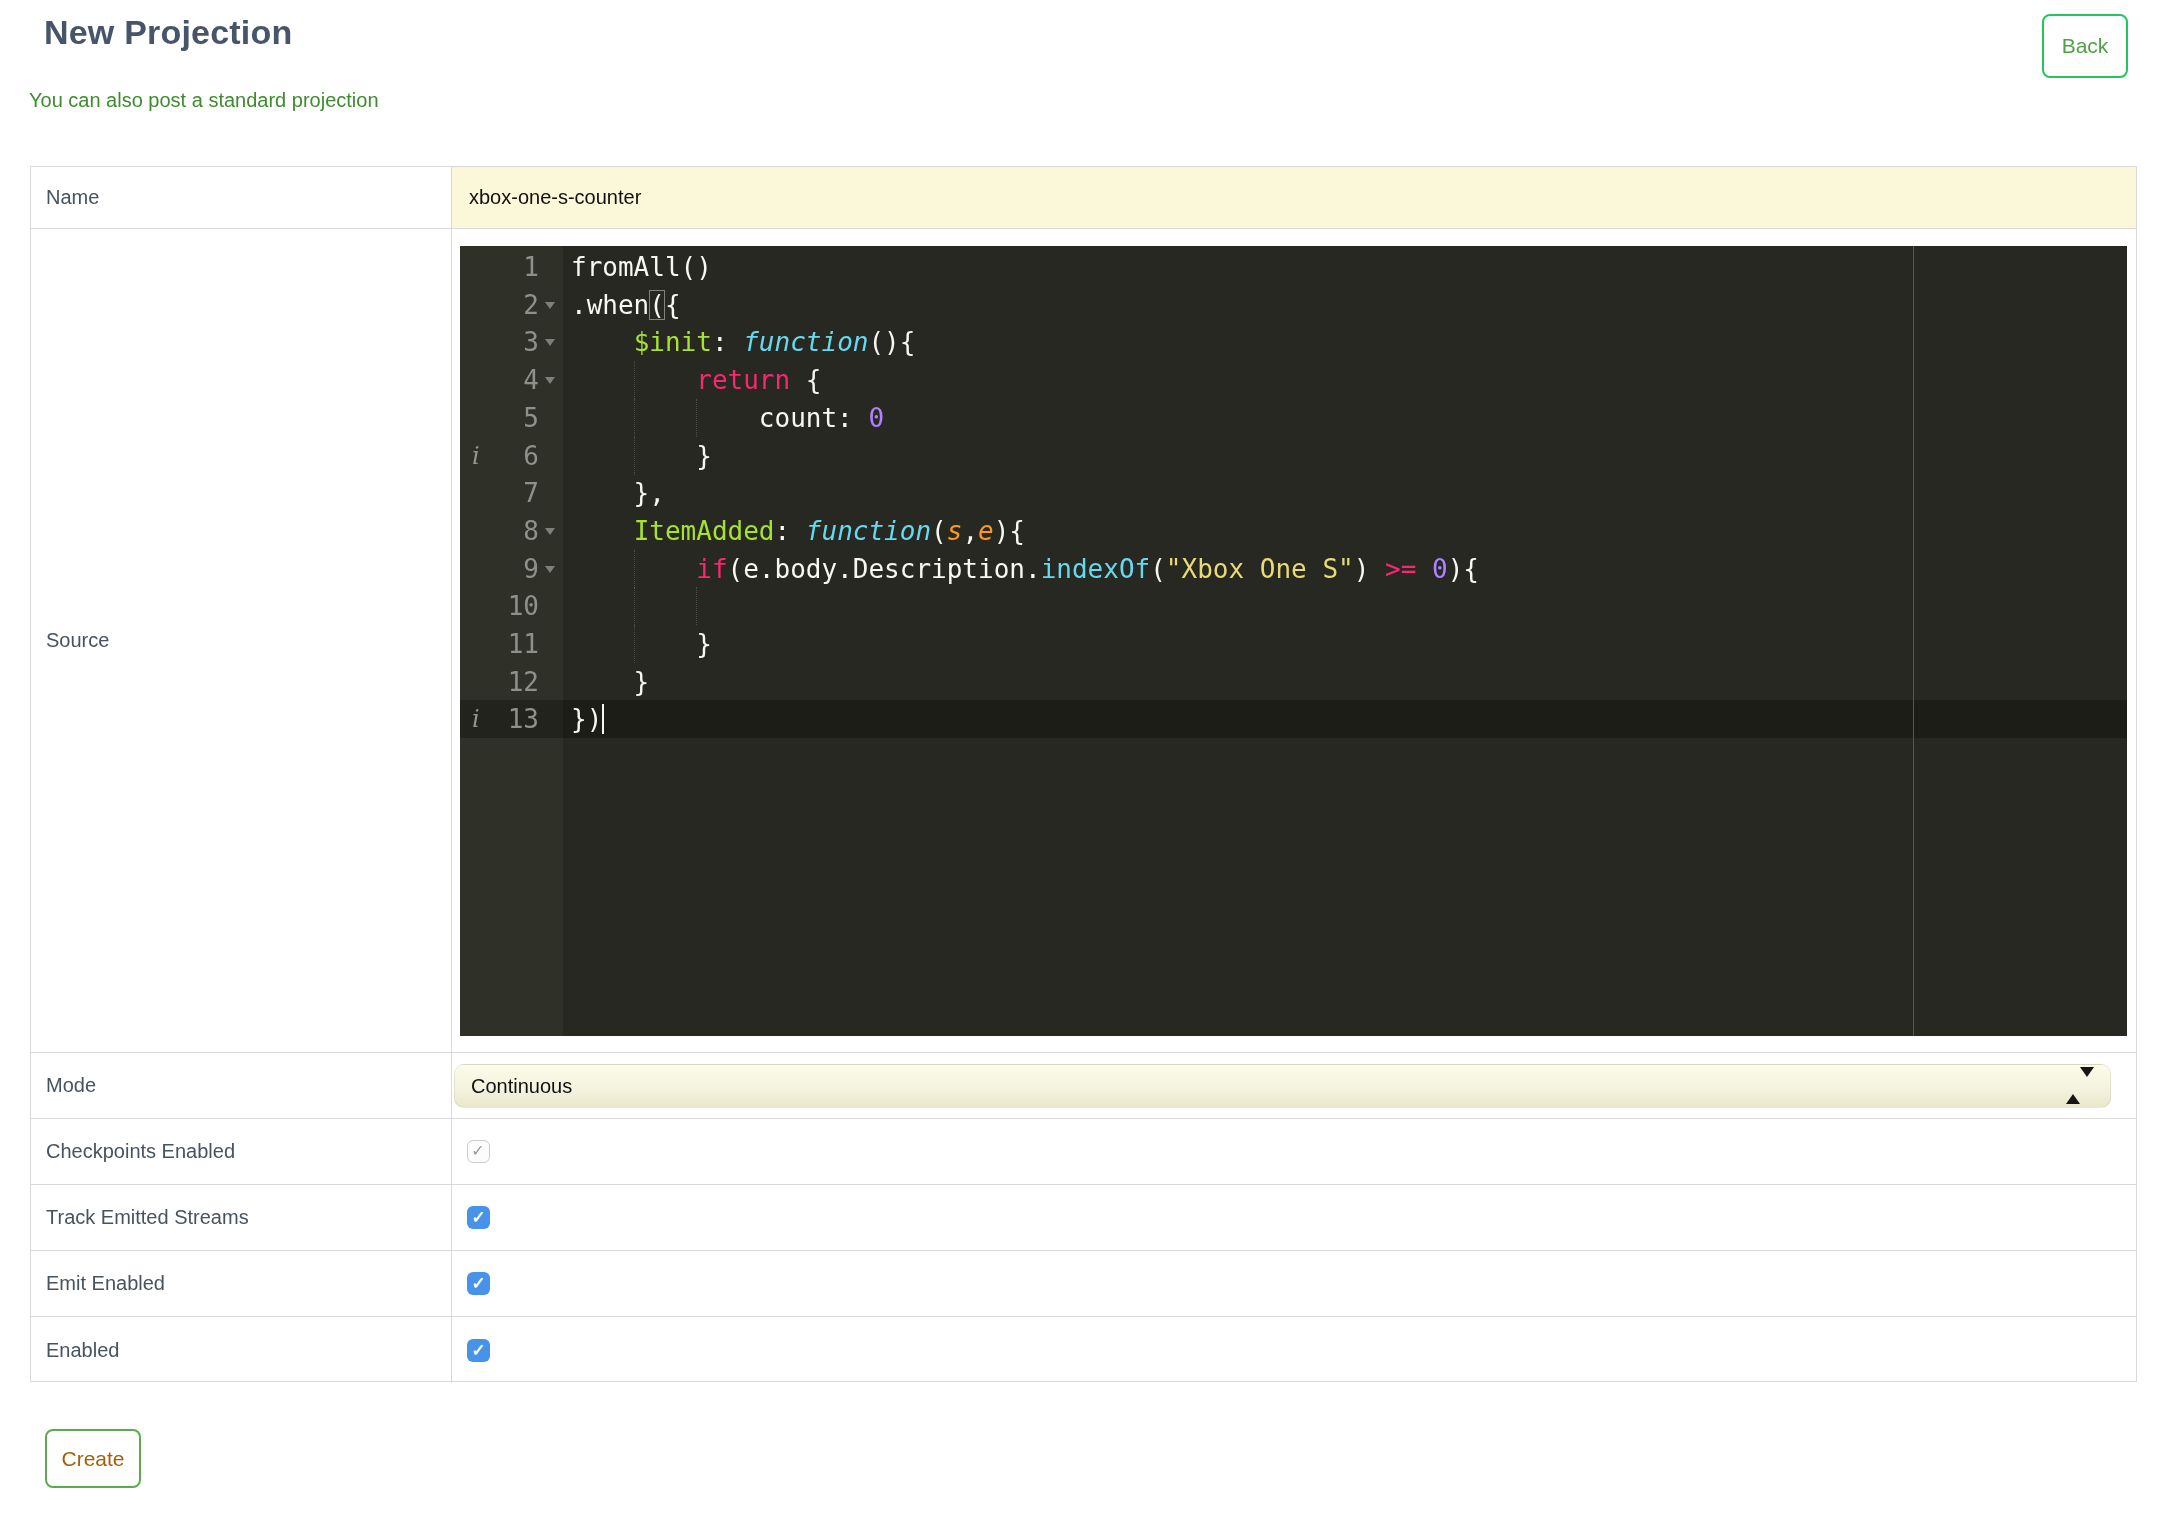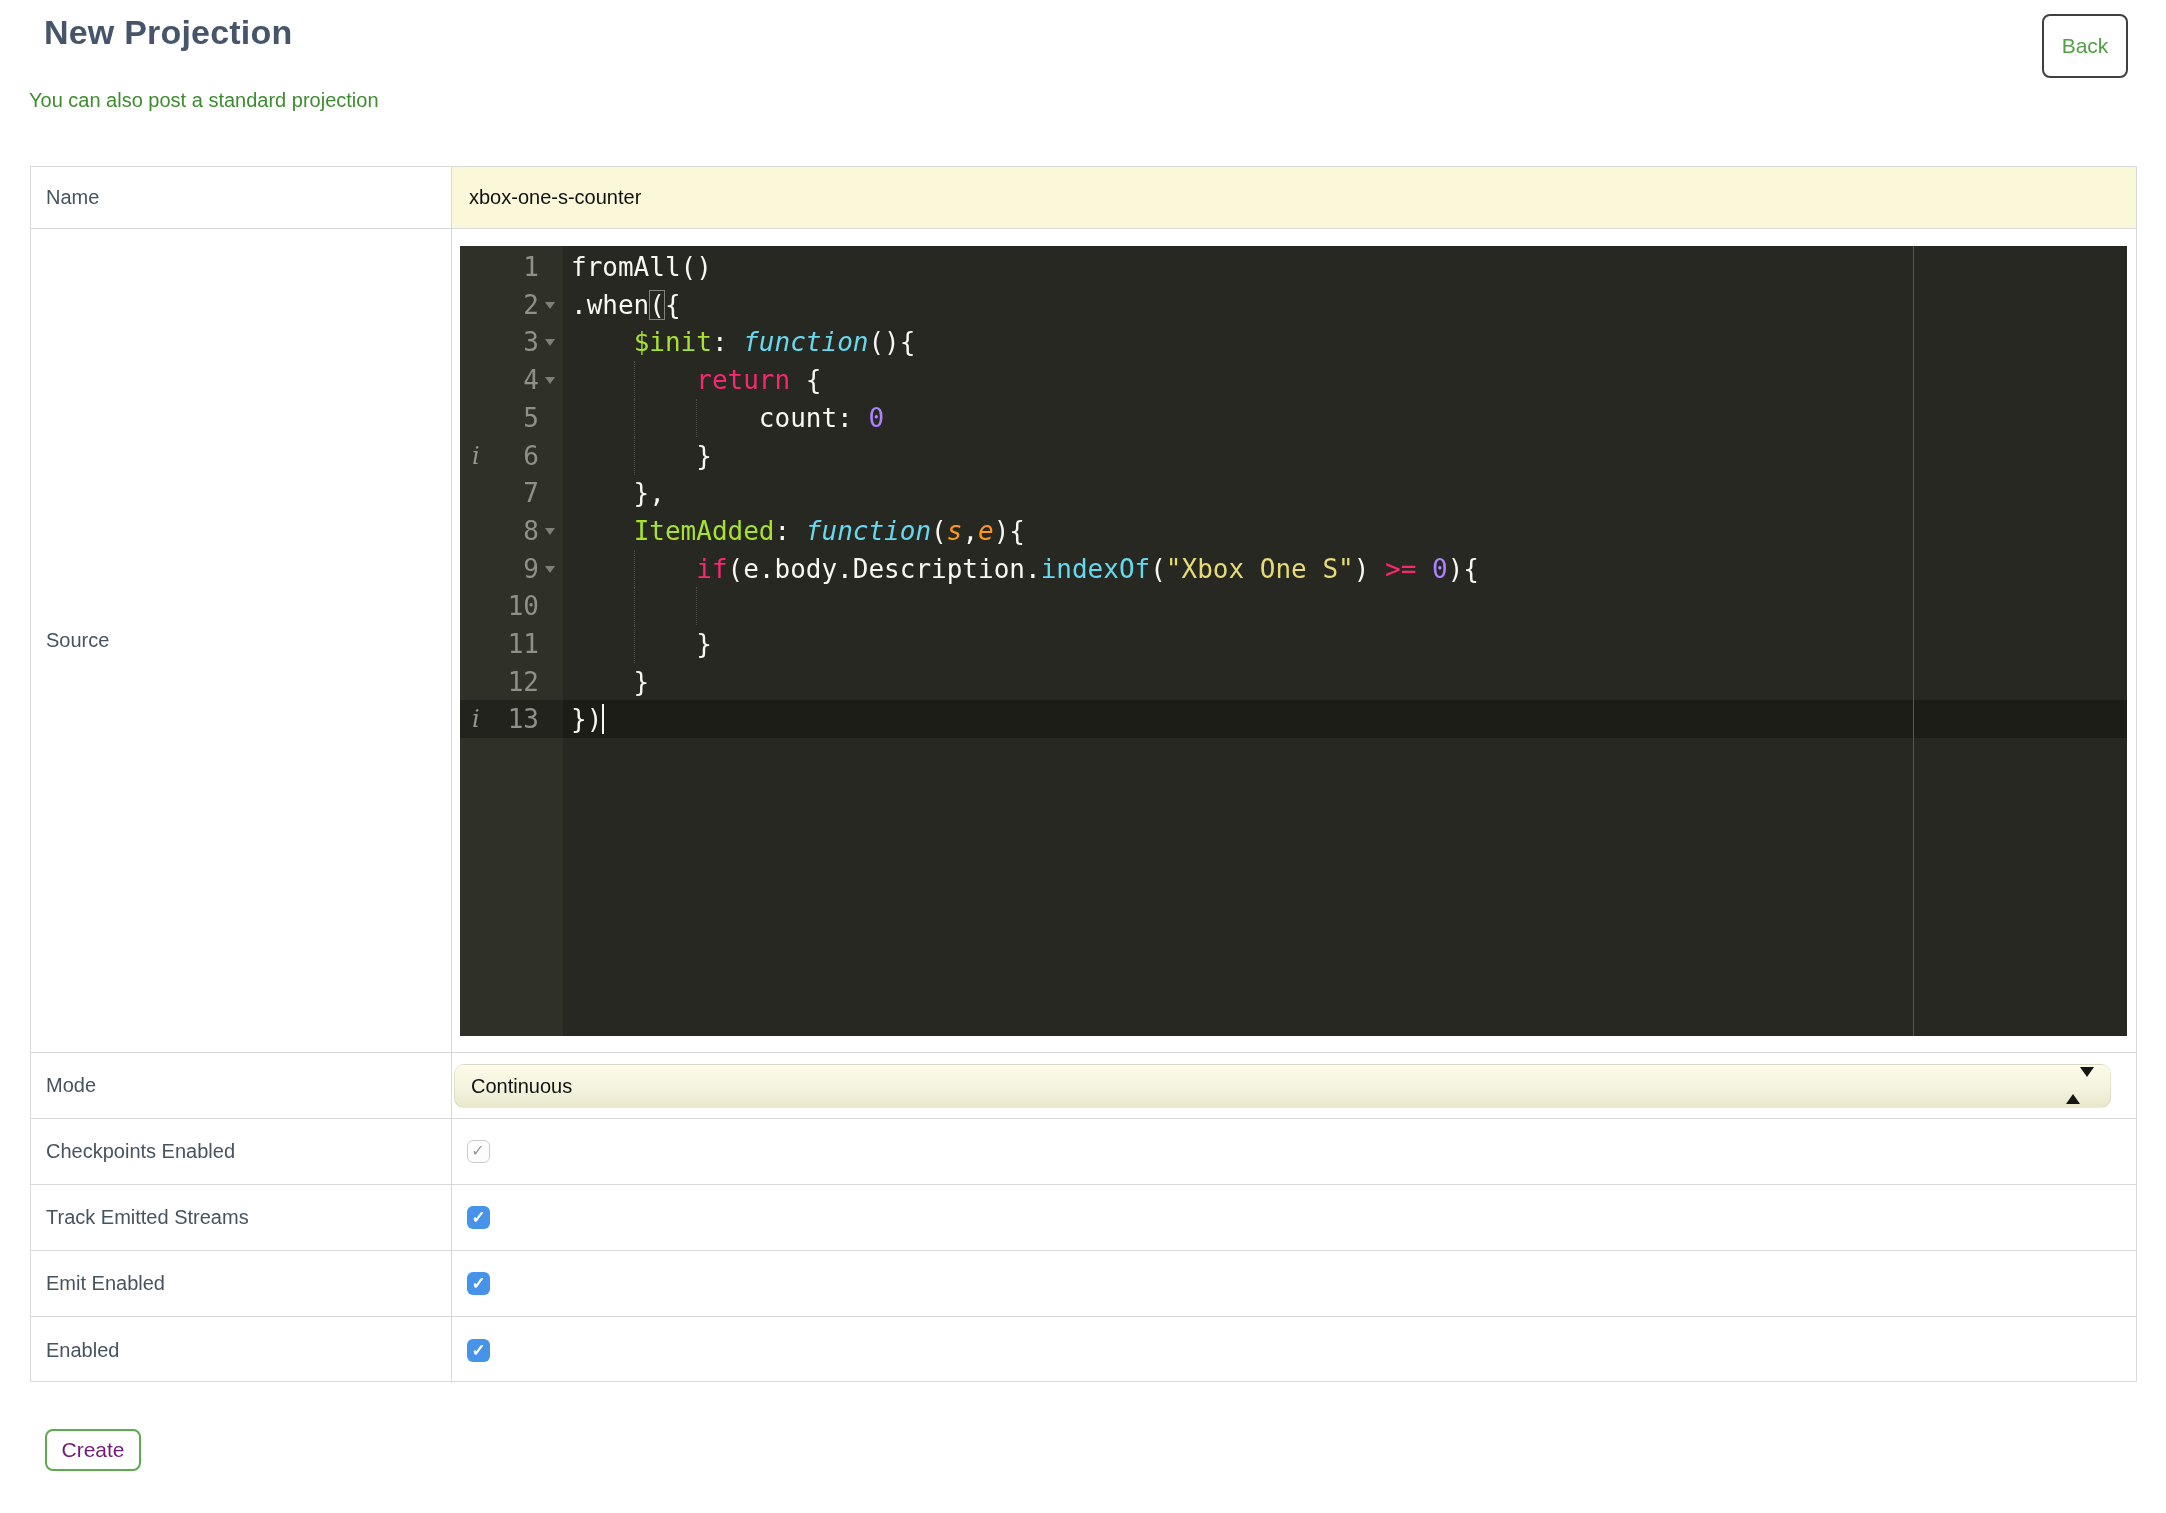--- a/index.html
+++ b/index.html
@@ -3,21 +3,21 @@
 <meta charset="utf-8">
 <style>
   * { box-sizing: border-box; margin: 0; padding: 0; }
   html,body { width:2166px; height:1513px; background:#ffffff; overflow:hidden;
               font-family:"Liberation Sans", sans-serif; }
 
   
   .page-title { position:absolute; left:44px; top:13px; font-size:34px; font-weight:700;
                 color:#46556A; letter-spacing:0.2px; }
   .back-btn   { position:absolute; left:2042px; top:14px; width:86px; height:64px;
-                background:#fff; border:2px solid #404040; border-radius:8px;
+                background:#fff; border:2px solid #22c55e; border-radius:8px;
                 color:#50A144; font-size:21px; font-family:"Liberation Sans",sans-serif;
                 cursor:pointer; }
   .std-link   { position:absolute; left:29px; top:89px; font-size:20px; color:#3D8C2E;
                 text-decoration:none; cursor:pointer; }
 
   
   .form-table { position:absolute; left:30px; top:166px; width:2107px; height:1216px;
                 border:1px solid #D9D9D9; background:#fff; }
   .frow { display:flex; width:100%; border-bottom:1px solid #D9D9D9; }
   .frow:last-child { border-bottom:none; }
@@ -81,23 +81,23 @@
   .checkbox.checked { background:#4793E9; }
   .checkbox.checked::after { content:"✓"; position:absolute; left:0; top:0; width:23px; height:23px;
                              line-height:23px; text-align:center; color:#fff;
                              font-size:17px; font-weight:700; }
   .checkbox.disabled { background:#FCFCFC; border:1.5px solid #CCCCCC; }
   .checkbox.disabled::after { content:"✓"; position:absolute; left:0; top:-1px; width:20px; height:21px;
                               line-height:21px; text-align:center; color:#97979B;
                               font-size:16px; font-weight:400; }
 
   
-  .create-btn { position:absolute; left:45px; top:1429px; width:96px; height:42px;
+  .create-btn { position:absolute; left:45px; top:1429px; width:96px; height:59px;
                 background:#fff; border:2px solid #5CAB4F; border-radius:8px;
-                color:#701a75; font-size:21px; font-family:"Liberation Sans",sans-serif;
+                color:#a16207; font-size:21px; font-family:"Liberation Sans",sans-serif;
                 cursor:pointer; }
 </style>
 </head>
 <body>
 
 <h1 class="page-title">New Projection</h1>
 <button class="back-btn">Back</button>
 <a class="std-link">You can also post a standard projection</a>
 
 <div class="form-table">

